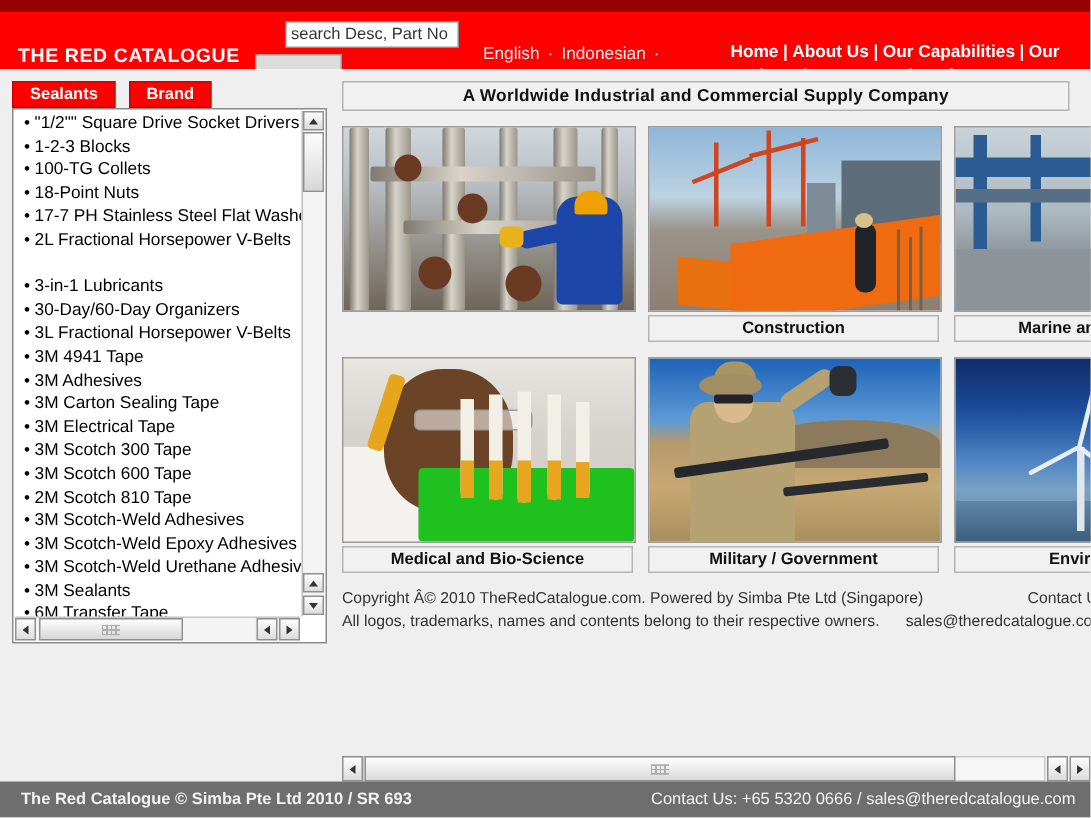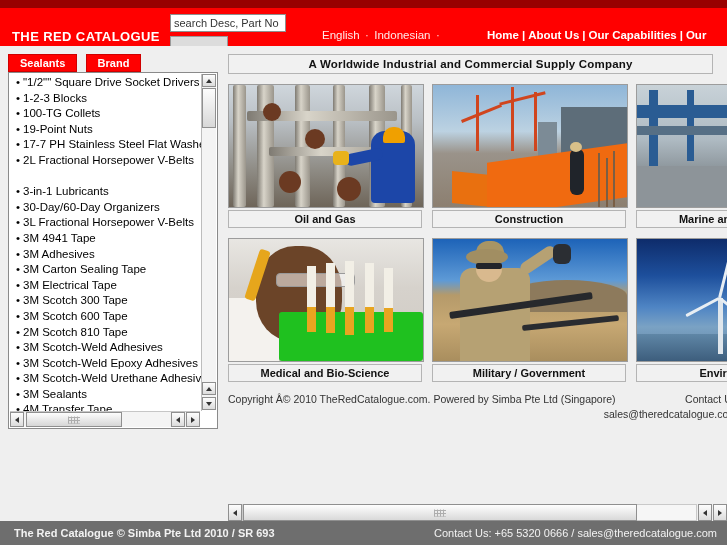--- a/index.html
+++ b/index.html
@@ -17,20 +17,21 @@
   .logo{
     position:absolute;left:12px;top:21px;color:#ffffff;
     font-size:13px;font-weight:bold;letter-spacing:.4px;
     font-family:"Liberation Sans", sans-serif;white-space:nowrap;
   }
   .searchwrap{position:absolute;left:170px;top:6px;}
   .searchbox{
     width:108px;height:14px;line-height:14px;background:#ffffff;border:1px solid #8f8f8f;
     padding:1px 3px;font-size:11px;color:#333;font-family:"Liberation Sans", sans-serif;
     box-sizing:content-box;
+    margin-left:20px;
   }
   .searchbtn{
     margin-top:4px;width:56px;height:13px;background:#dcdcdc;border:1px solid #9a9a9a;
     font-size:9px;color:#222;font-family:"Liberation Sans", sans-serif;
     display:block;overflow:hidden;
   }
   .langs{position:absolute;left:322px;top:20px;white-space:nowrap;}
   .langs a{color:#ffe9e9;text-decoration:none;font-size:11.5px;}
   .langs .sep{color:#ffd0d0;font-size:11.5px;padding:0 2px;}
   .mainnav{
@@ -226,39 +227,39 @@
     <div class="tabs">
       <span class="tab">Sealants</span>
       <span class="tab">Brand</span>
     </div>
 
     <div class="listbox">
       <div class="listinner" id="product-list">
           <div class="litem"><span class="dot">•</span><span>"1/2"" Square Drive Socket Drivers</span></div>
           <div class="litem"><span class="dot">•</span><span>1-2-3 Blocks</span></div>
           <div class="litem"><span class="dot">•</span><span>100-TG Collets</span></div>
-          <div class="litem"><span class="dot">•</span><span>19-Point Nuts</span></div>
+          <div class="litem"><span class="dot">•</span><span>18-Point Nuts</span></div>
           <div class="litem"><span class="dot">•</span><span>17-7 PH Stainless Steel Flat Washers</span></div>
           <div class="litem"><span class="dot">•</span><span>2L Fractional Horsepower V-Belts</span></div>
           <div class="litem blank"></div>
           <div class="litem"><span class="dot">•</span><span>3-in-1 Lubricants</span></div>
           <div class="litem"><span class="dot">•</span><span>30-Day/60-Day Organizers</span></div>
           <div class="litem"><span class="dot">•</span><span>3L Fractional Horsepower V-Belts</span></div>
           <div class="litem"><span class="dot">•</span><span>3M 4941 Tape</span></div>
           <div class="litem"><span class="dot">•</span><span>3M Adhesives</span></div>
           <div class="litem"><span class="dot">•</span><span>3M Carton Sealing Tape</span></div>
           <div class="litem"><span class="dot">•</span><span>3M Electrical Tape</span></div>
           <div class="litem"><span class="dot">•</span><span>3M Scotch 300 Tape</span></div>
           <div class="litem"><span class="dot">•</span><span>3M Scotch 600 Tape</span></div>
           <div class="litem"><span class="dot">•</span><span>2M Scotch 810 Tape</span></div>
           <div class="litem"><span class="dot">•</span><span>3M Scotch-Weld Adhesives</span></div>
           <div class="litem"><span class="dot">•</span><span>3M Scotch-Weld Epoxy Adhesives</span></div>
           <div class="litem"><span class="dot">•</span><span>3M Scotch-Weld Urethane Adhesives</span></div>
           <div class="litem"><span class="dot">•</span><span>3M Sealants</span></div>
-          <div class="litem"><span class="dot">•</span><span>4M Transfer Tape</span></div>
+          <div class="litem"><span class="dot">•</span><span>6M Transfer Tape</span></div>
         </div>
 
       <div class="vsb">
         <div class="trough"></div>
         <div class="sbtn up">
             <span class="arrow u"></span>
           </div>
         <div class="vthumb"></div>
       </div>
       <div class="vsb2">
@@ -307,21 +308,20 @@
               <div class="valve" style="left:34px;top:18px;width:18px;height:18px"></div>
               <div class="valve" style="left:76px;top:44px;width:20px;height:20px"></div>
               <div class="valve" style="left:50px;top:86px;width:22px;height:22px"></div>
               <div class="valve" style="left:108px;top:92px;width:24px;height:24px"></div>
               <div class="worker"></div>
               <div class="arm"></div>
               <div class="glove"></div>
               <div class="helmet"></div>
             </div>
           </div>
-          <div class="cap">Oil and Gas</div>
         </div>
 
         <div class="cell">
           <div class="thumb">
             <div class="ph con">
               <div class="sky-b" style="right:0;top:18%;width:34%;height:46%"></div>
               <div class="sky-b" style="right:36%;top:30%;width:10%;height:34%;background:#7c8b96"></div>
               <div class="crane" style="left:22%;top:8%;width:3px;height:46%"></div>
               <div class="crane" style="left:14%;top:22%;width:22%;height:3px;transform:rotate(-22deg)"></div>
               <div class="crane" style="left:40%;top:2%;width:3px;height:52%"></div>
@@ -412,20 +412,21 @@
 
             </div>
           </div>
           <div class="cap">Environment</div>
         </div>
       </div>
     </div>
 
     <div class="copy">
       <div>Copyright Â© 2010 TheRedCatalogue.com. Powered by Simba Pte Ltd (Singapore)</div>
+      <div>All logos, trademarks, names and contents belong to their respective owners.</div>
       <div class="right">
         <div>Contact Us</div>
         <div>sales@theredcatalogue.com</div>
       </div>
     </div>
   </div>
 
   <div class="pagehsb">
     <div class="pt"></div>
     <div class="pbtn l1">

